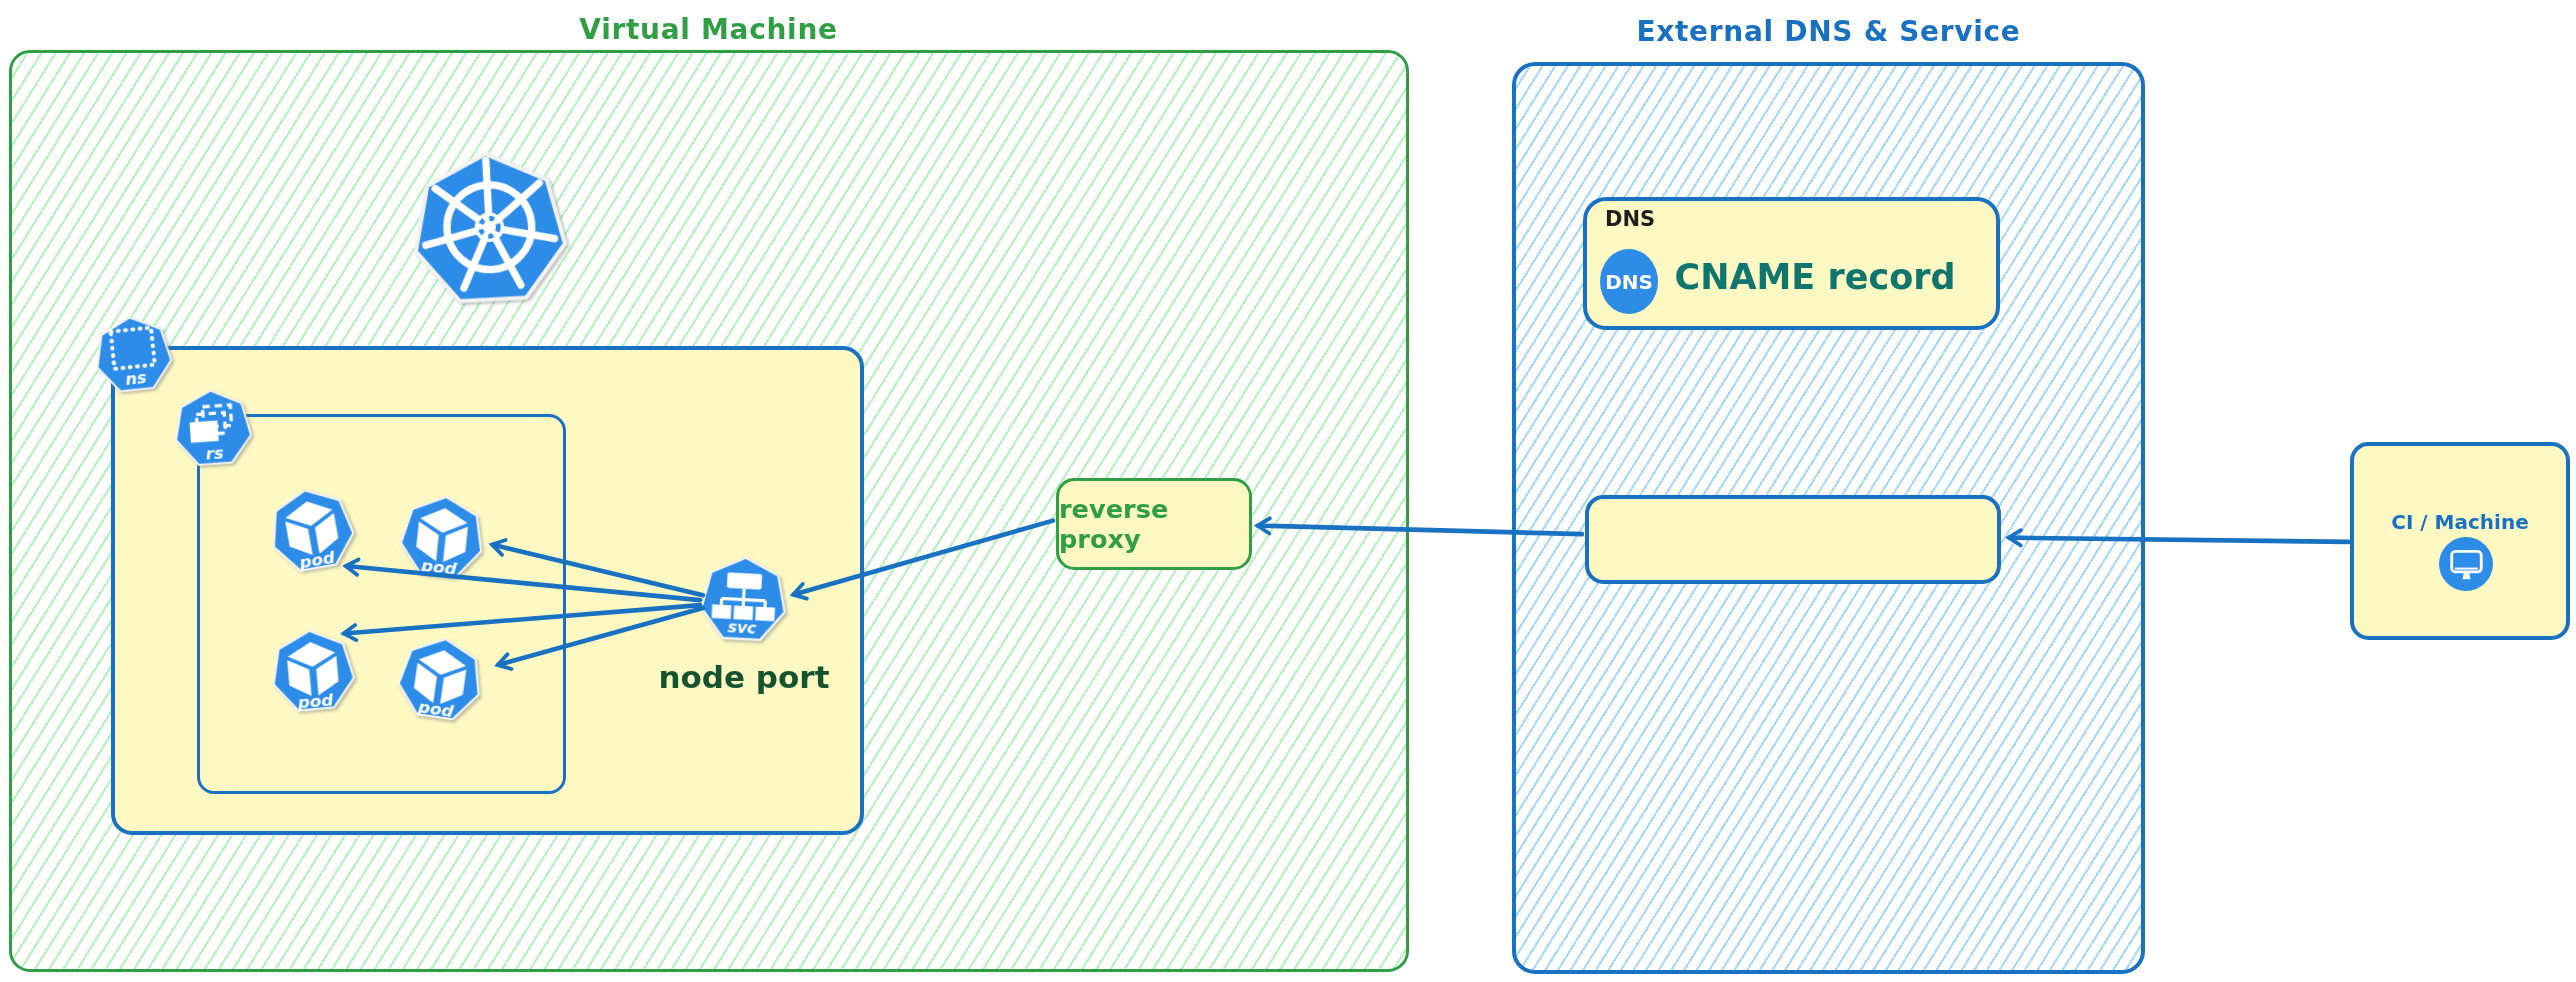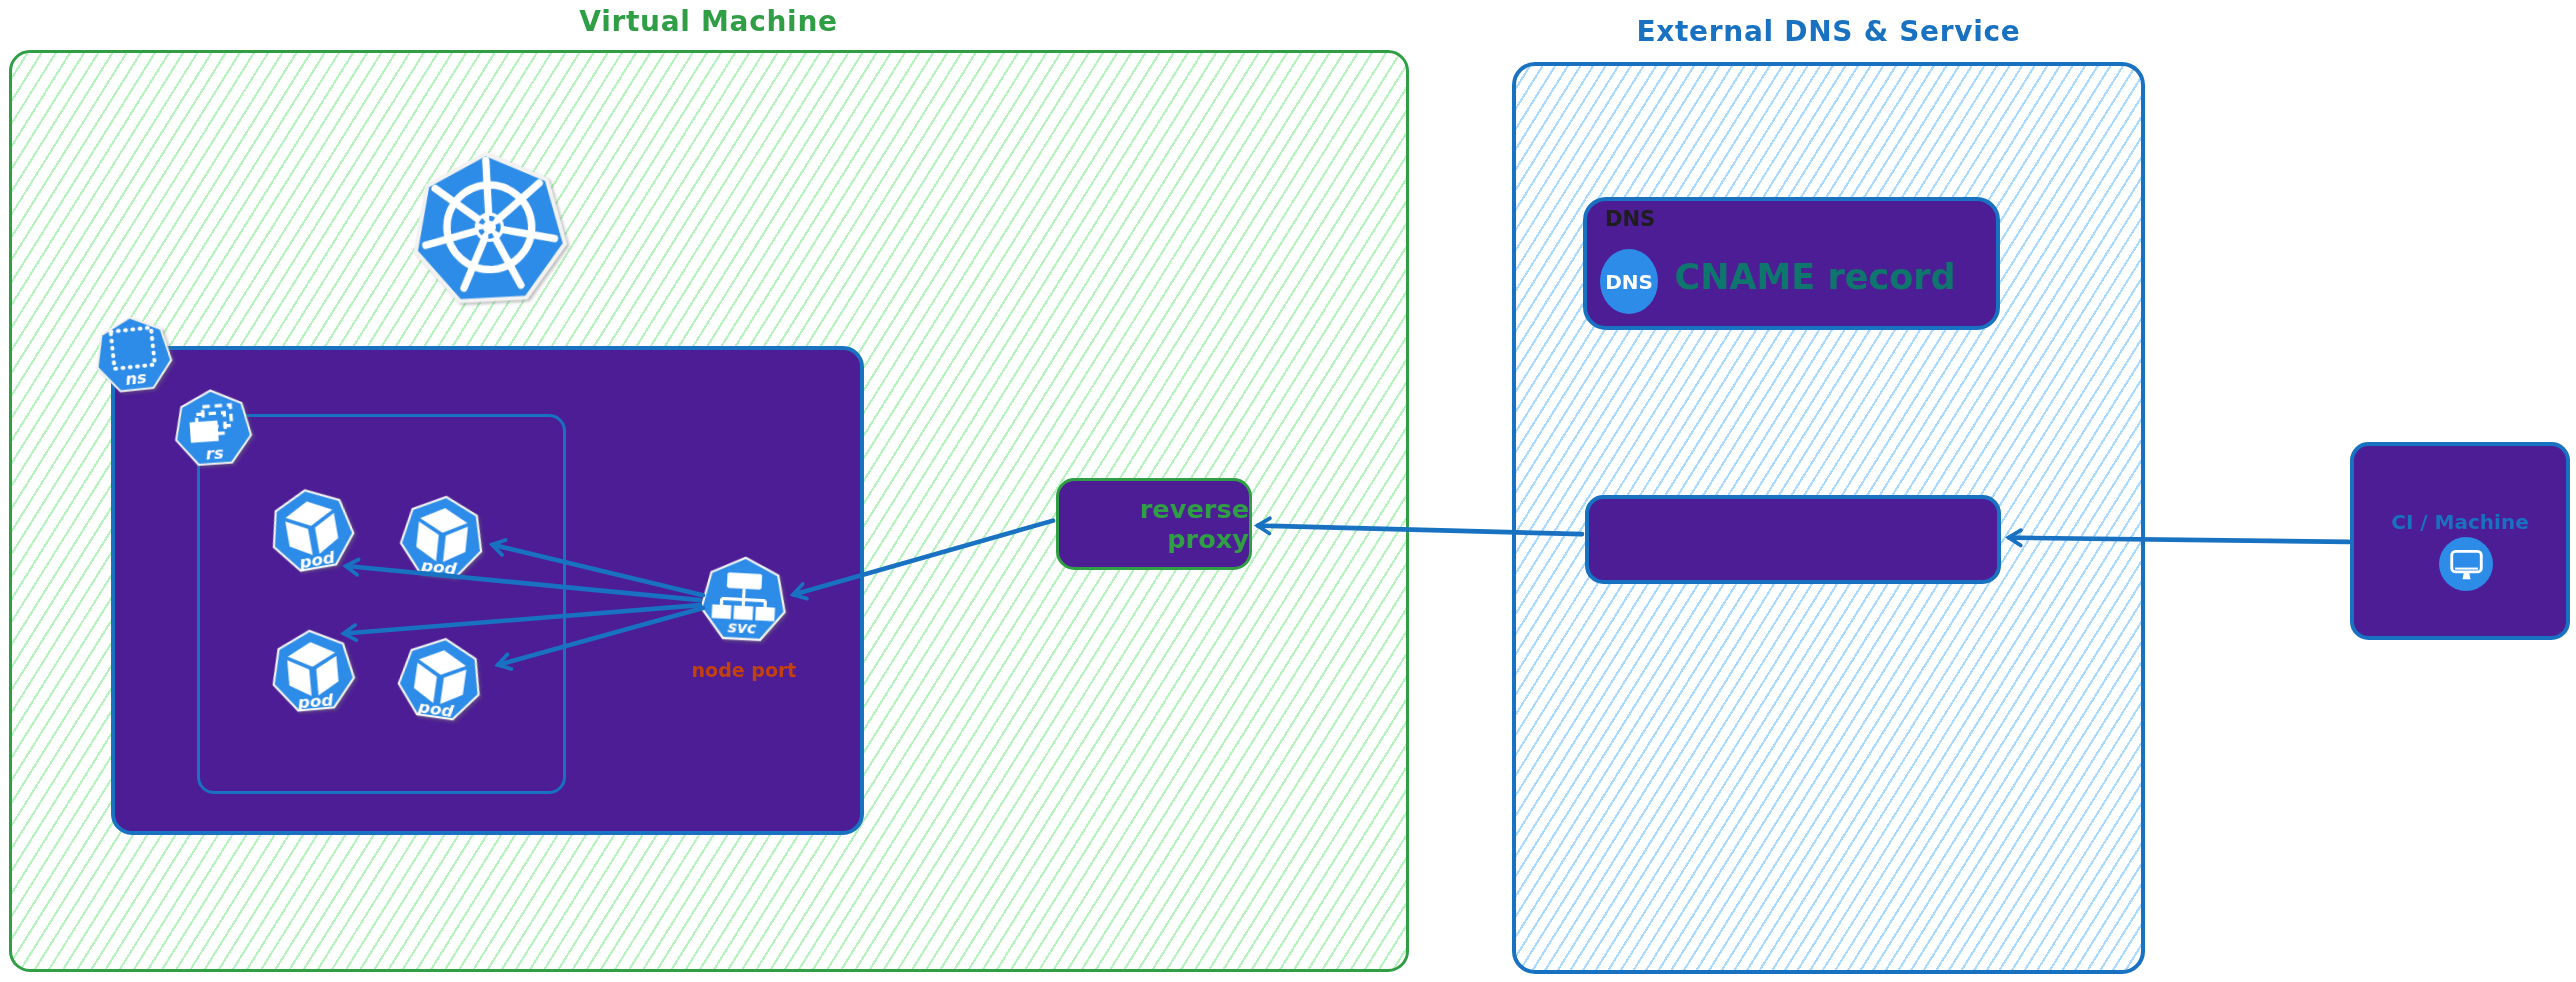--- a/index.html
+++ b/index.html
@@ -20,47 +20,47 @@
   .region.ext {
     left:1512px; top:62px; width:633px; height:912px;
     border:4.3px solid #1971c2; border-radius:23px;
     background-image:repeating-linear-gradient(122deg, rgba(165,216,255,.95) 0 2.1px, transparent 2.1px 10.7px);
   }
 
   .region-title {
     position:absolute; text-align:center; font-size:28px; letter-spacing:0.7px;
     font-weight:600;
   }
-  .region-title.green { color:#2f9e44; left:8.5px; top:5px; width:1400px; }
+  .region-title.green { color:#2f9e44; left:8.5px; top:13px; width:1400px; }
   .region-title.blue  { color:#1971c2; left:1512px; top:15px; width:633px; }
 
   
   .whitebox {
-    position:absolute; background:#4c1d95; box-sizing:border-box;
-    border:4.3px solid #1971c2; border-radius:18.5px;text-align:right;
+    position:absolute; background:#fef9c3; box-sizing:border-box;
+    border:4.3px solid #1971c2; border-radius:18.5px;
   }
   .whitebox.ns  { left:111px;  top:346px; width:753px; height:489px; border-width:4.3px; border-radius:21px; }
   .whitebox.rs  { left:197px;  top:414px; width:369px;  height:380px; border-width:3.6px; border-radius:17px; }
   .whitebox.dns { left:1583px; top:197px; width:417px;  height:133px; border-radius:23px; }
   .whitebox.worker {
     left:1585px; top:495px; width:416px; height:89px; border-radius:18.5px;
     display:flex; align-items:center; justify-content:center;
   }
   .whitebox.ci  { left:2350px; top:442px; width:220px;  height:198px; border-radius:18.5px; }
   .whitebox.proxy {
     left:1056px; top:478px; width:196px; height:92px;
     border:3.6px solid #2f9e44; border-radius:18.5px;
     display:flex; align-items:center; justify-content:center;
   }
 
   .proxy-label  { font-size:25.6px; font-weight:600; color:#2f9e44; }
   .worker-label { font-size:25.6px; font-weight:600; color:#1971c2; }
   .nodeport-label {
     position:absolute; left:627px; top:659px; width:234px; text-align:center;
-    font-size:19px; font-weight:600; color:#c2410c;
+    font-size:31px; font-weight:600; color:#14532d;
   }
   .dns-header {
     position:absolute; left:1605px; top:207px; font-size:21px; font-weight:700; color:#1e1e1e;
   }
   .dns-badge {
     position:absolute; left:1600px; top:249px; width:58px; height:65px; border-radius:50%;
     background:#2d8ce8; color:#ffffff; display:flex; align-items:center; justify-content:center;
     font-size:20px; font-weight:700;
   }
   .cname-label {

